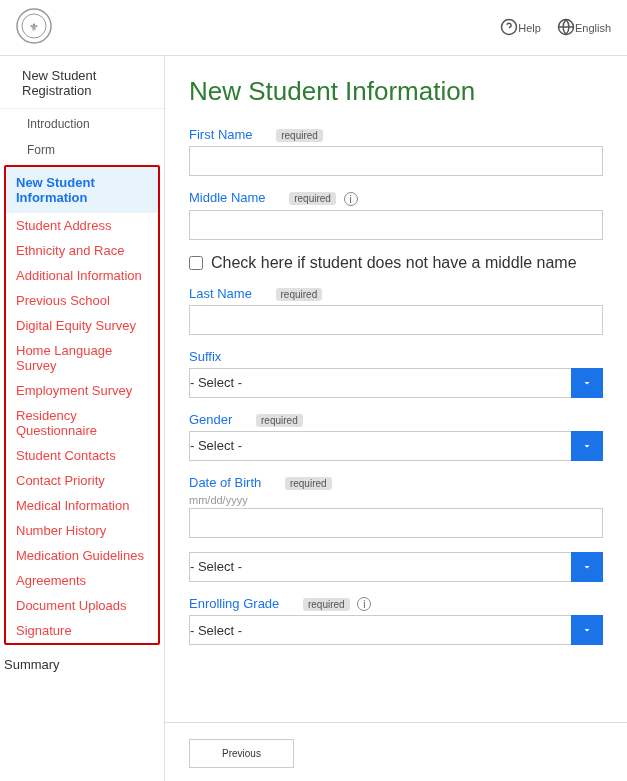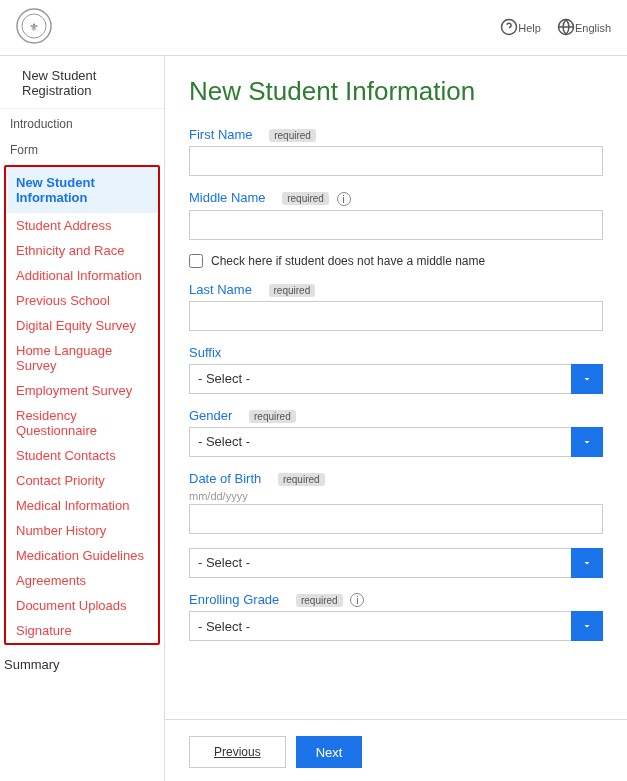--- a/index.html
+++ b/index.html
@@ -50,21 +50,21 @@
       overflow-y: auto;
       flex-shrink: 0;
     }
     .sidebar-title {
       padding: 12px 10px 10px 22px;
       font-size: 13px;
       color: #333;
       border-bottom: 1px solid #eee;
     }
     .sidebar-section-label {
-      padding: 8px 10px 4px 10px;
+      padding: 8px 10px 4px 27px;
       font-size: 12px;
       color: #555;
       font-weight: normal;
     }
     .sidebar-section-form {
       border: 2px solid #cc0000;
       margin: 4px 4px;
       border-radius: 2px;
     }
     .sidebar-item-active-highlight {
@@ -112,21 +112,21 @@
       font-size: 13px;
       margin-bottom: 4px;
     }
     .required-badge {
       display: inline-block;
       background: #e0e0e0;
       color: #555;
       font-size: 10px;
       padding: 1px 5px;
       border-radius: 3px;
-      margin-left: 13px;
+      margin-left: 20px;
       vertical-align: middle;
     }
     .info-icon {
       display: inline-block;
       width: 14px;
       height: 14px;
       border: 1px solid #888;
       border-radius: 50%;
       text-align: center;
       line-height: 13px;
@@ -155,33 +155,33 @@
       display: flex;
       align-items: center;
       gap: 8px;
       margin-bottom: 14px;
     }
     .checkbox-row input[type="checkbox"] {
       width: 14px;
       height: 14px;
     }
     .checkbox-label {
-      font-size: 12px;
+      font-size: 16px;
       color: #333;
     }
 
     
     .select-wrapper {
       position: relative;
     }
     .select-field {
       width: 100%;
       height: 30px;
       border: 1px solid #ccc;
-      padding: 4px 8px;
+      padding: 4px 0;
       font-size: 13px;
       appearance: none;
       background: #fff;
       outline: none;
       color: #333;
       cursor: pointer;
     }
     .select-chevron {
       position: absolute;
       right: 0;
@@ -202,27 +202,26 @@
     .footer-buttons {
       display: flex;
       gap: 10px;
       padding: 16px 24px;
       border-top: 1px solid #ddd;
       background: #fff;
       position: sticky;
       bottom: 0;
     }
     .btn-previous {
-      padding: 8px 24px;
+      padding: 8px 32px;
       border: 1px solid #ccc;
       background: #fff;
       color: #333;
-      font-size: 12px;
-      cursor: pointer;
-      text-decoration: underline;
+      font-size: 10px;
+      cursor: pointer;
     }
     .btn-next {
       padding: 8px 20px;
       border: none;
       background: #1a73e8;
       color: #fff;
       font-size: 13px;
       cursor: pointer;
     }
   </style>
@@ -423,17 +422,16 @@
             <svg width="12" height="12" viewBox="0 0 24 24">
                 <path d="M7 10l5 5 5-5z" fill="#fff"></path>
               </svg>
           </div>
         </div>
       </div>
     </div>
 
     <div class="footer-buttons">
       <button class="btn-previous">Previous</button>
-      <button class="btn-next">Next</button>
     </div>
   </div>
 
 </div>
 
 </body></html>

